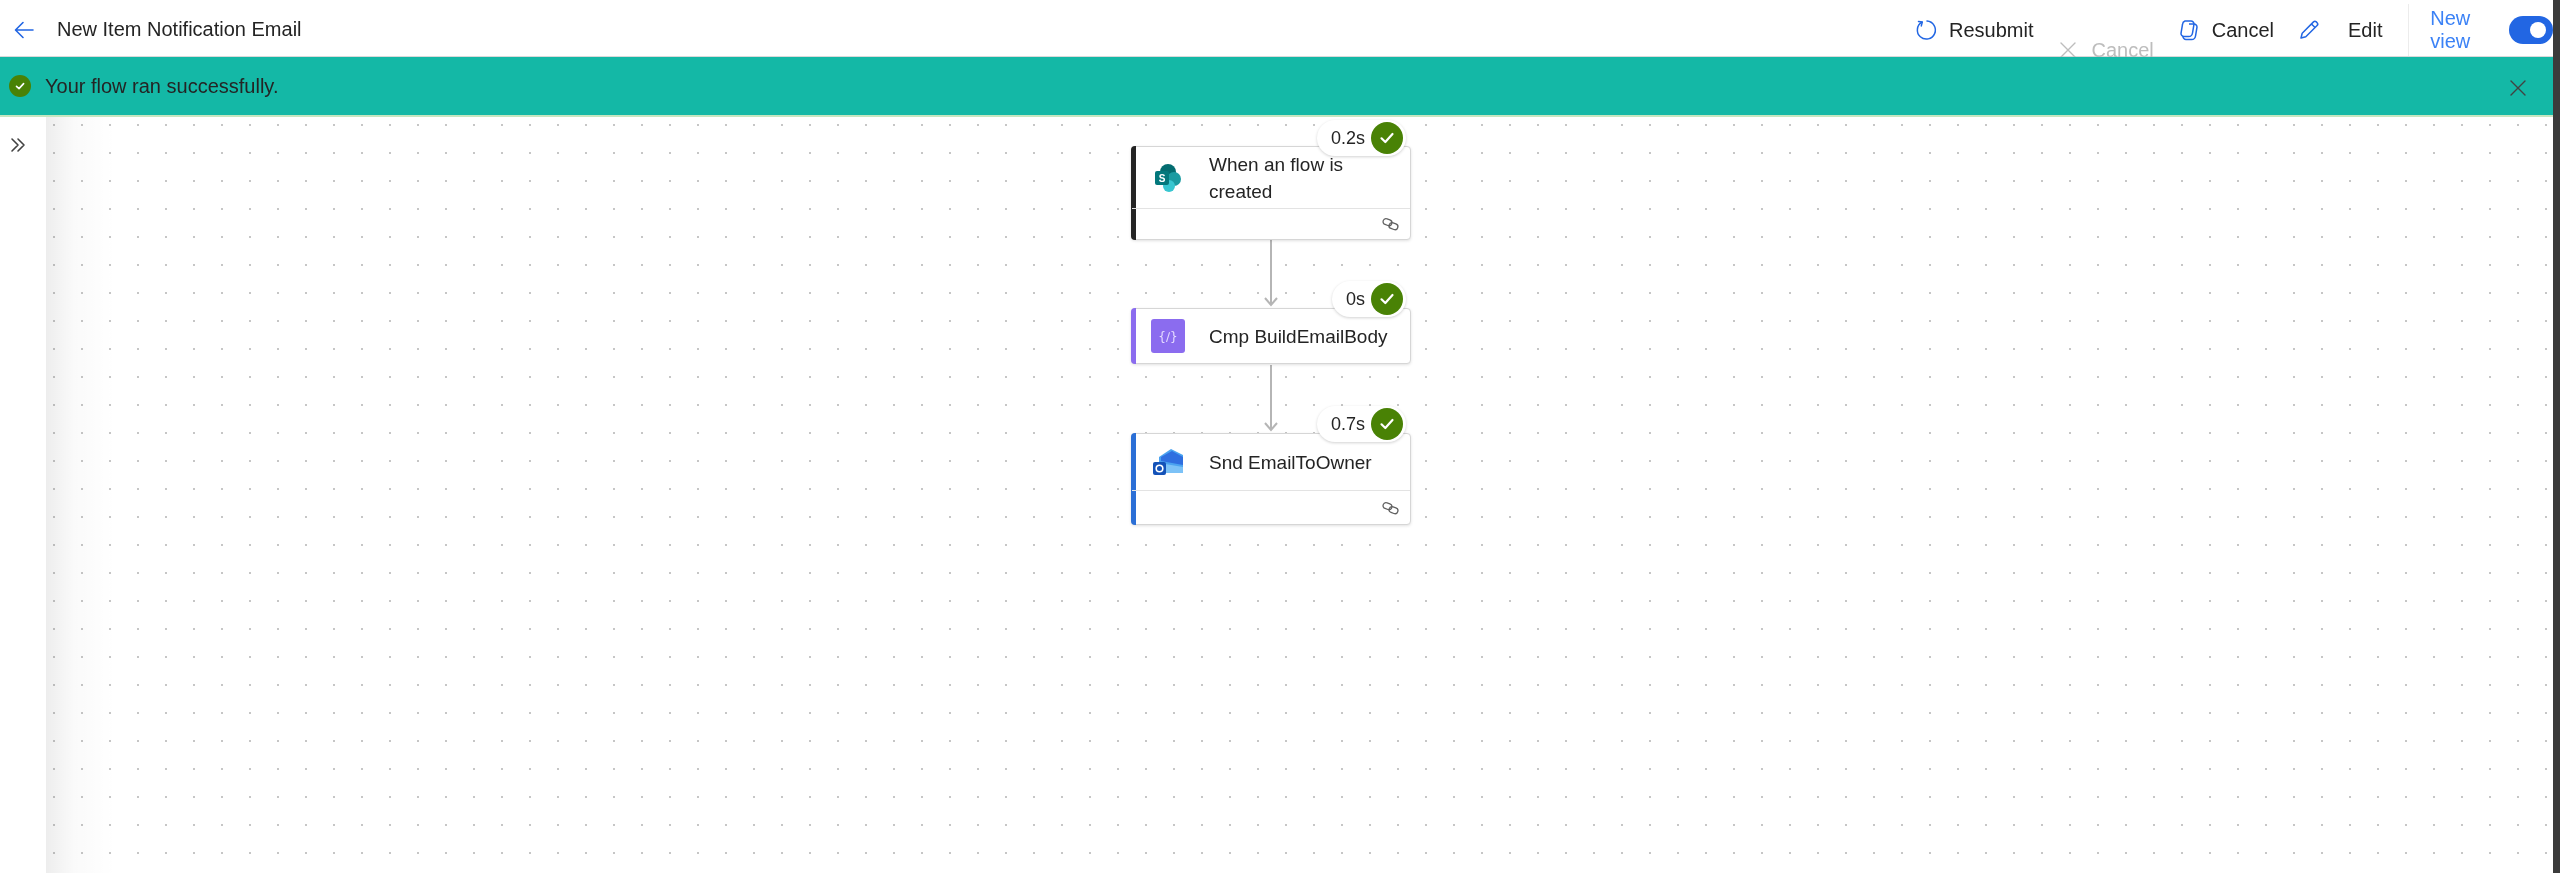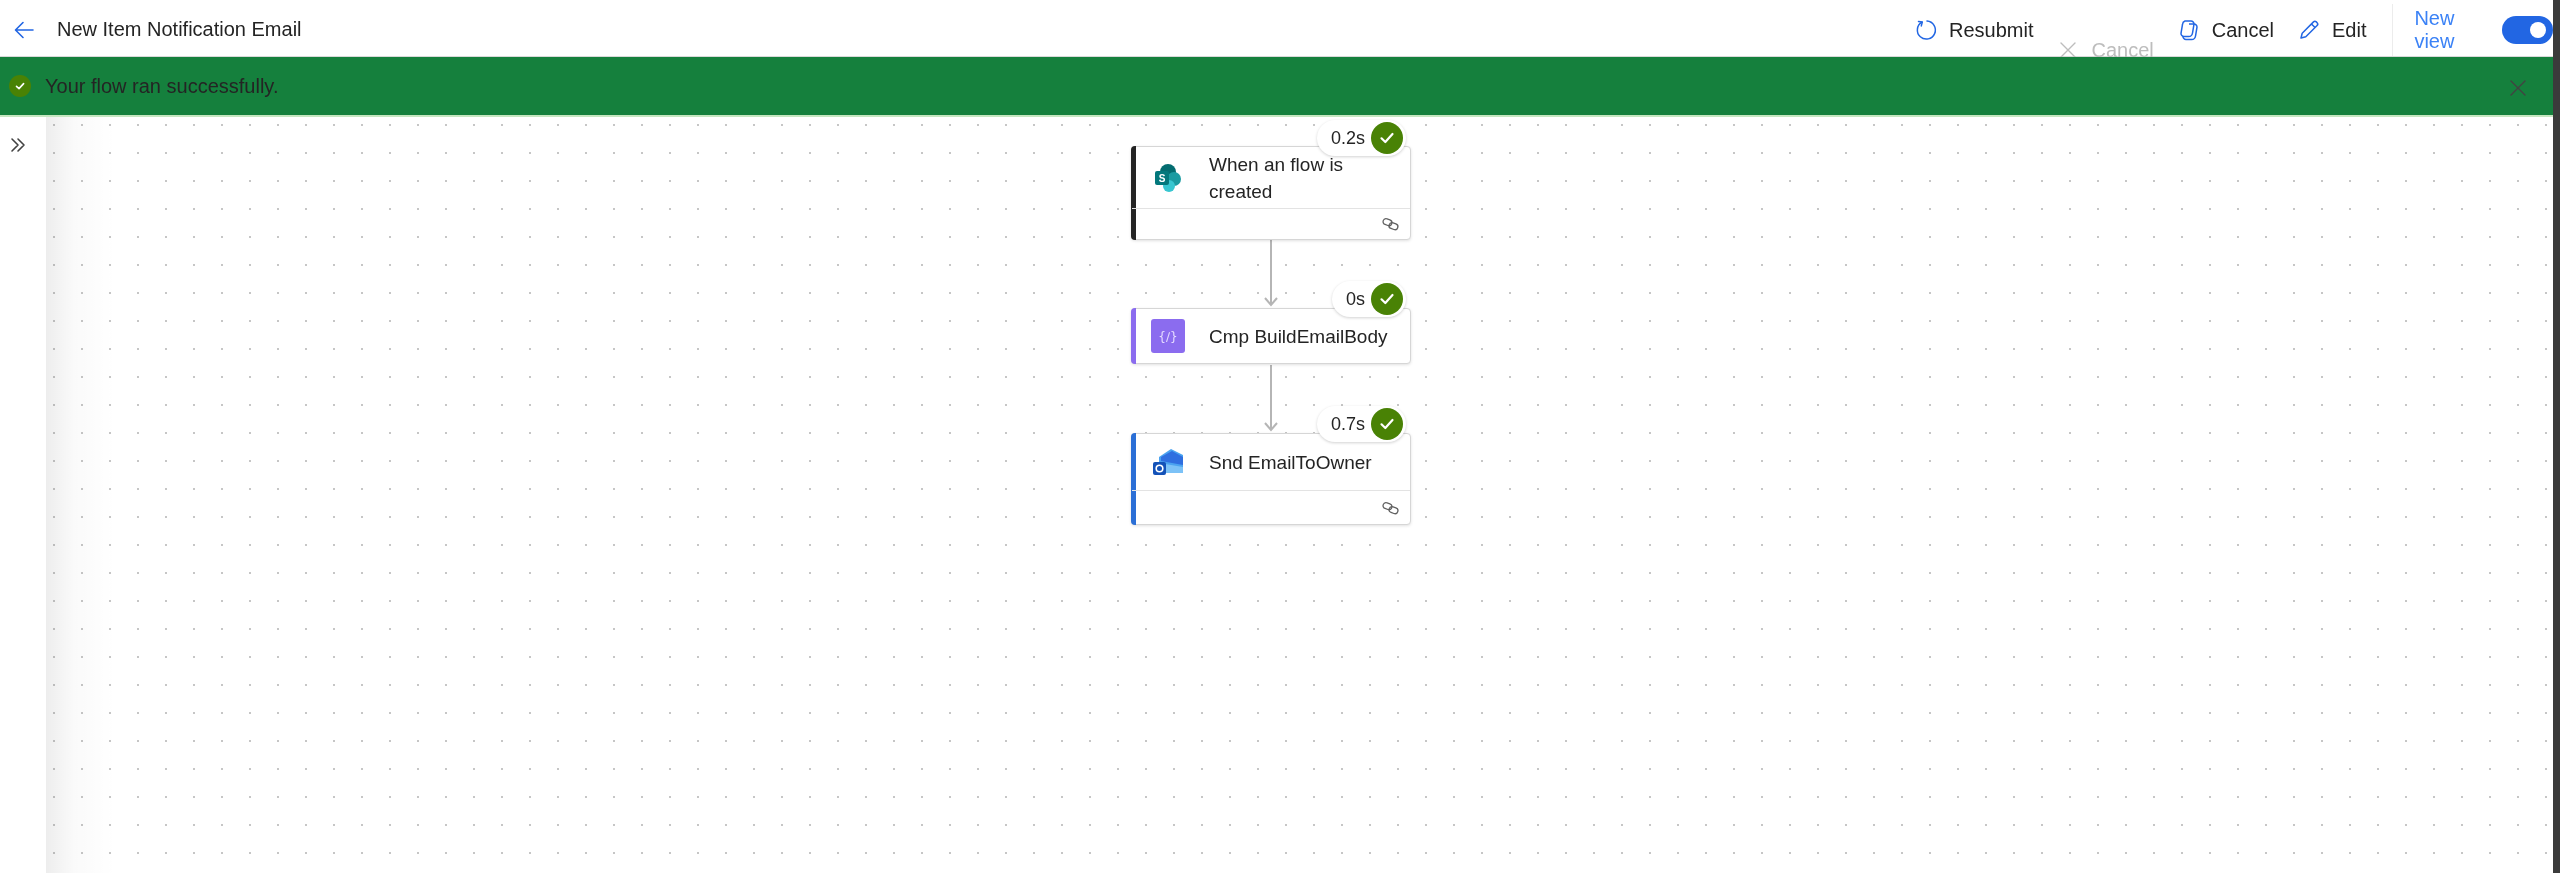--- a/index.html
+++ b/index.html
@@ -14,21 +14,21 @@
   .toolbar { position: absolute; left: 1913px; top: 0; height: 52px; display: flex; align-items: center; }
   .tb-btn { display: flex; align-items: center; height: 52px; font-size: 20px; color: #242424; cursor: pointer; white-space: nowrap; }
   .tb-btn .ic { width: 26px; height: 26px; display: flex; align-items: center; justify-content: center; margin-right: 10px; }
   .tb-btn.disabled { color: #bdbdbd; cursor: default; margin-top: 40px; }
   .tb-sep { width: 1px; height: 52px; background: #ececec; margin: 0 14px 0 14px; }
   .toggle-wrap { display: flex; align-items: center; font-size: 20px; color: #3b82f6; }
   .toggle { width: 57px; height: 28px; border-radius: 14px; margin-left: 12px; position: relative; cursor: pointer; }
   .toggle .knob { position: absolute; right: 7px; top: 6px; width: 16px; height: 16px; border-radius: 50%; background: #fff; }
 
   
-  .banner { position: absolute; left: 0; top: 53px; width: 2553px; height: 60px; background: #15803d; border-bottom: 2px solid #c5e6c0; display: flex; align-items: center; }
+  .banner { position: absolute; left: 0; top: 53px; width: 2553px; height: 60px; background: #14b8a6; border-bottom: 2px solid #c5e6c0; display: flex; align-items: center; }
   .banner .ok { position: absolute; left: 9px; top: 18px; width: 22px; height: 22px; border-radius: 50%; display: flex; align-items: center; justify-content: center; }
   .banner .msg { position: absolute; left: 45px; top: 18px; font-size: 20px; color: #242424; }
   .banner .close { position: absolute; left: 2505px; top: 18px; width: 26px; height: 26px; display: flex; align-items: center; justify-content: center; cursor: pointer; }
 
   
   .sidebar { position: absolute; left: 0; top: 113px; width: 46px; height: 760px; background: #fff; }
   .expand { position: absolute; left: 6px; top: 16px; width: 24px; height: 24px; display: flex; align-items: center; justify-content: center; cursor: pointer; }
 
   
   .canvas { position: absolute; left: 46px; top: 113px; width: 2507px; height: 760px; background-color: #fff;
@@ -83,21 +83,21 @@
       </div>
       <div class="tb-btn" style="margin-left:22px;">
         <span class="ic">
           <svg width="26" height="24" viewBox="0 0 26 24">
               <path d="M9 3h6a3 3 0 0 1 3 3.2L16.5 15a4 4 0 0 1-4 3.5H8a3 3 0 0 1-3-3.2L6.5 6.5A4 4 0 0 1 9 3z" fill="none" stroke="#2266e3" stroke-width="1.5"></path>
               <path d="M13 6h5a3 3 0 0 1 3 3.2L19.5 18a4 4 0 0 1-4 3.5H10a3 3 0 0 1-3-3.2" fill="none" stroke="#2266e3" stroke-width="1.5"></path>
             </svg>
         </span>
         <span>Cancel</span>
       </div>
-      <div class="tb-btn" style="margin-left:22px;">
+      <div class="tb-btn" style="margin-left:22px;gap:16px;">
         <span class="ic">
           <svg width="24" height="24" viewBox="0 0 24 24">
               <path d="M4 20l1.2-4.8L16.5 3.9a2 2 0 0 1 2.8 0l0.8 0.8a2 2 0 0 1 0 2.8L8.8 18.8z M14.5 6l3.5 3.5" fill="none" stroke="#2266e3" stroke-width="1.5" stroke-linejoin="round"></path>
             </svg>
         </span>
         <span>Edit</span>
       </div>
       <div class="tb-sep" style="margin-left:26px;"></div>
       <div class="toggle-wrap" style="margin-left:7px;">
         <span>New view</span>

